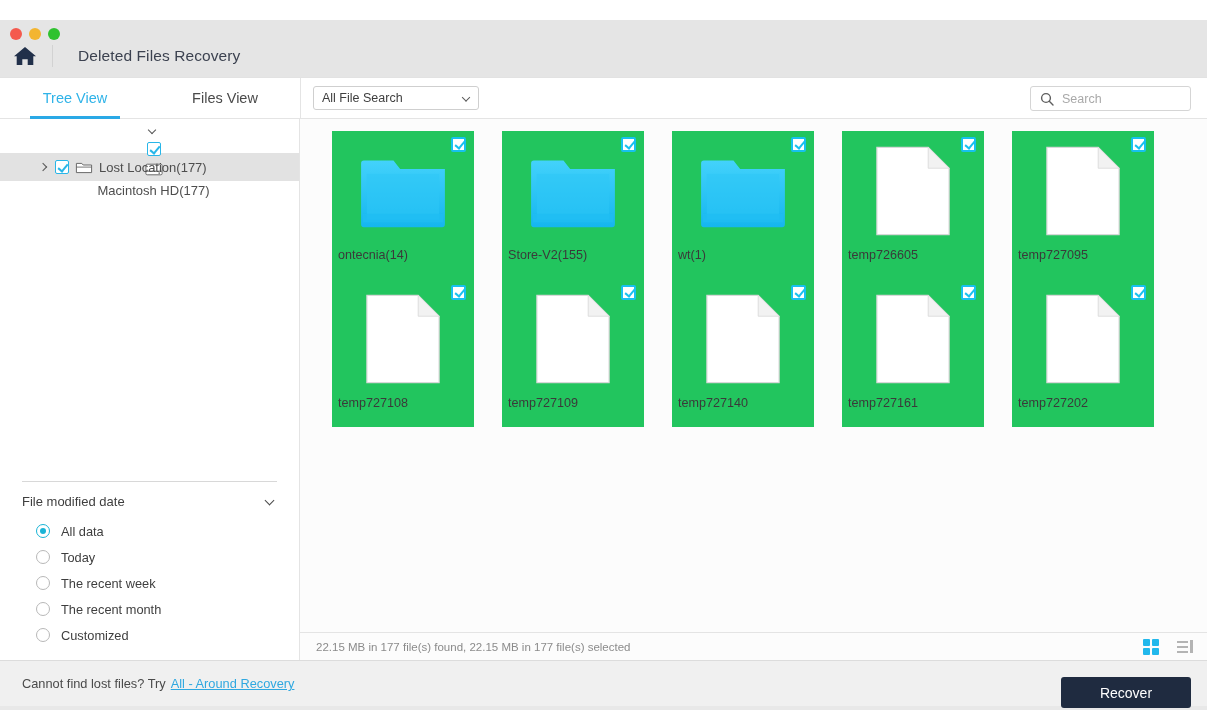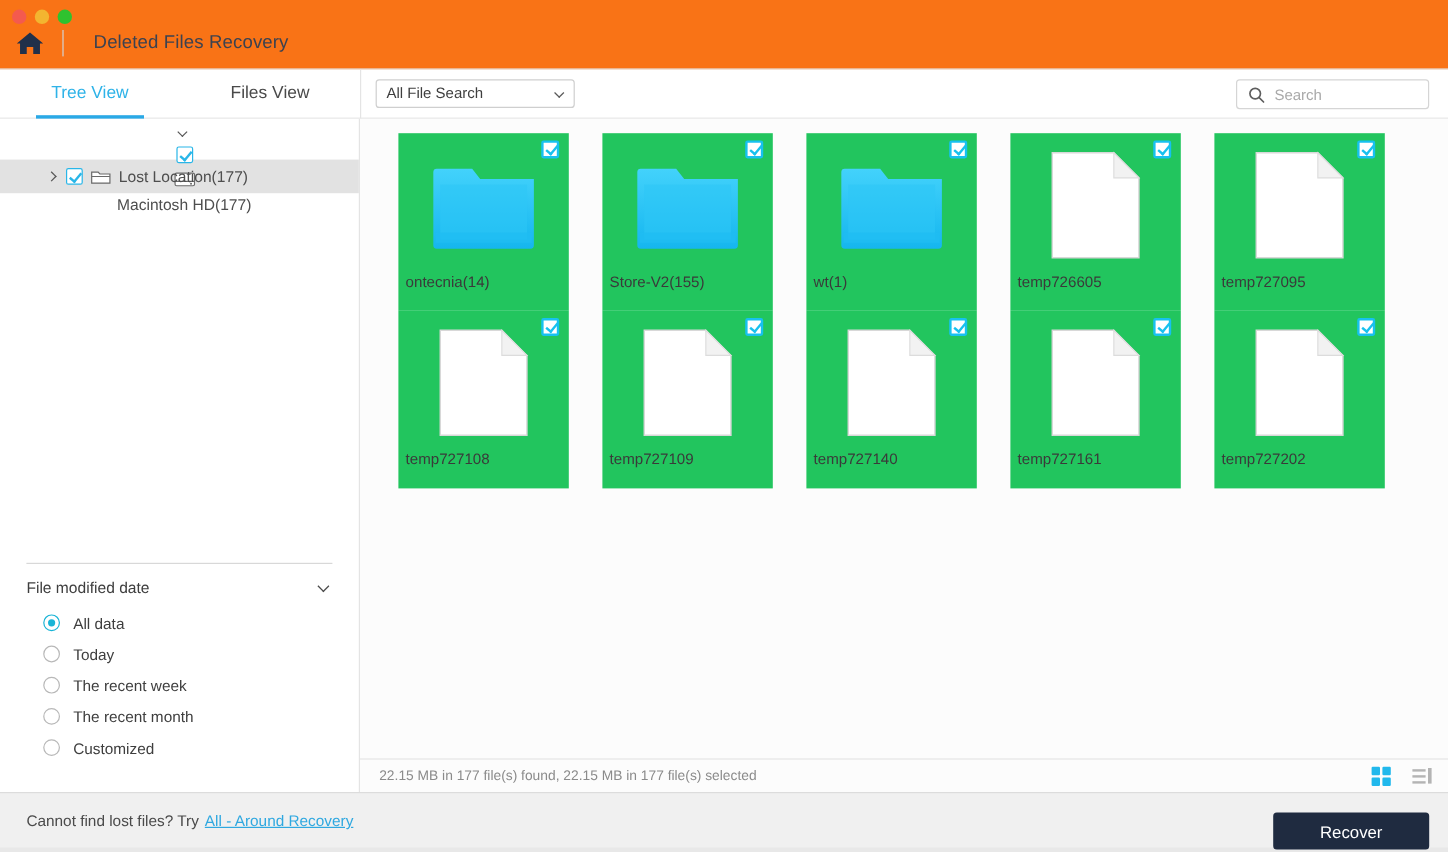--- a/index.html
+++ b/index.html
@@ -12,24 +12,25 @@
   .app {
     position: relative;
     width: 1207px; height: 710px;
     background: #ffffff;
     display: flex; flex-direction: column;
   }
 
   
   .titlebar {
     height: 58px;
-    background: #f97316;
+    background: #e5e5e5;
     border-bottom: 1px solid #e2e2e2;
     position: relative;
     flex: none;
+    margin-top: 20px;
   }
   .traffic {
     position: absolute; left: 10px; top: 8px;
     display: flex; gap: 7px; align-items: center;
   }
   .dot { width: 12px; height: 12px; border-radius: 50%; }
   .dot.red    { background: #f45a4e; }
   .dot.yellow { background: #f3b530; }
   .dot.green  { background: #2fc22f; }
 
@@ -136,21 +137,21 @@
     width: 4px; height: 8px;
     border-right: 2px solid #29b6e8; border-bottom: 2px solid #29b6e8;
     transform: rotate(40deg);
   }
   .tree-icon { width: 18px; height: 15px; flex: none; }
   .tree-label { white-space: nowrap; }
 
   
   .filter-panel {
     position: absolute; left: 0; right: 0; bottom: 0;
-    padding: 0 0 24px 0;
+    padding: 0 0 12px 0;
   }
   .filter-sep { height: 1px; background: #d8d8d8; margin: 0 22px 12px 22px; }
   .filter-head {
     display: flex; align-items: center; justify-content: space-between;
     padding: 0 22px 0 22px; margin-bottom: 9px;
     font-size: 13px; color: #3e3e3e;
   }
   .filter-chev {
     width: 7px; height: 7px; margin-right: 4px; margin-bottom: 3px;
     border-right: 1.6px solid #4a4a4a; border-bottom: 1.6px solid #4a4a4a;

